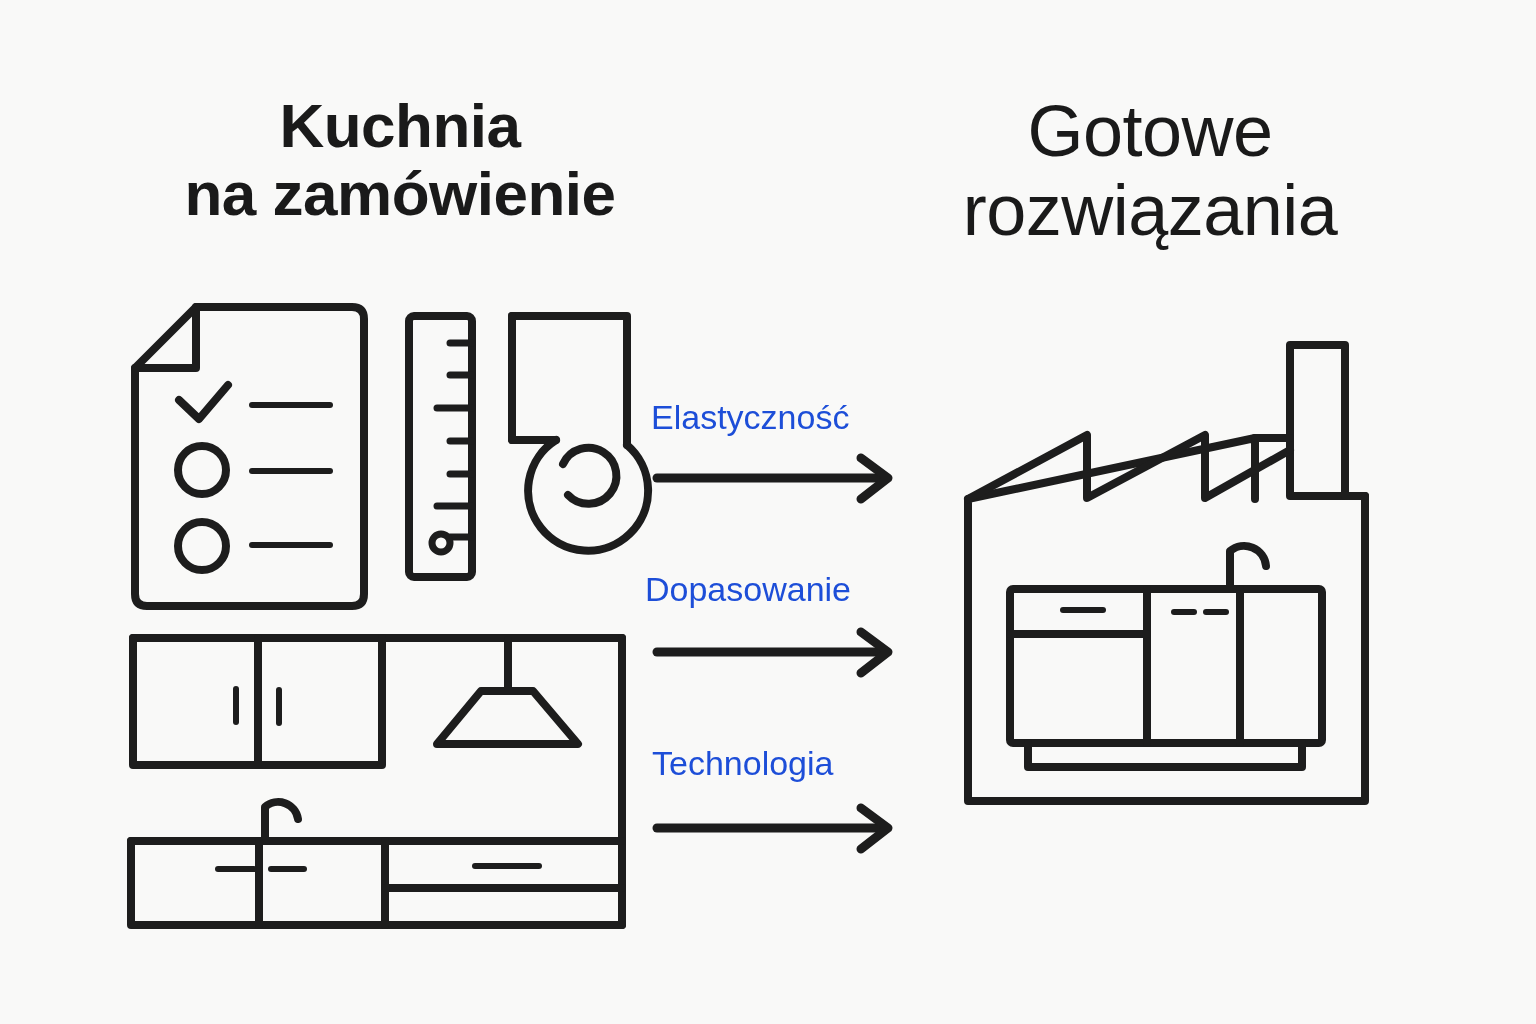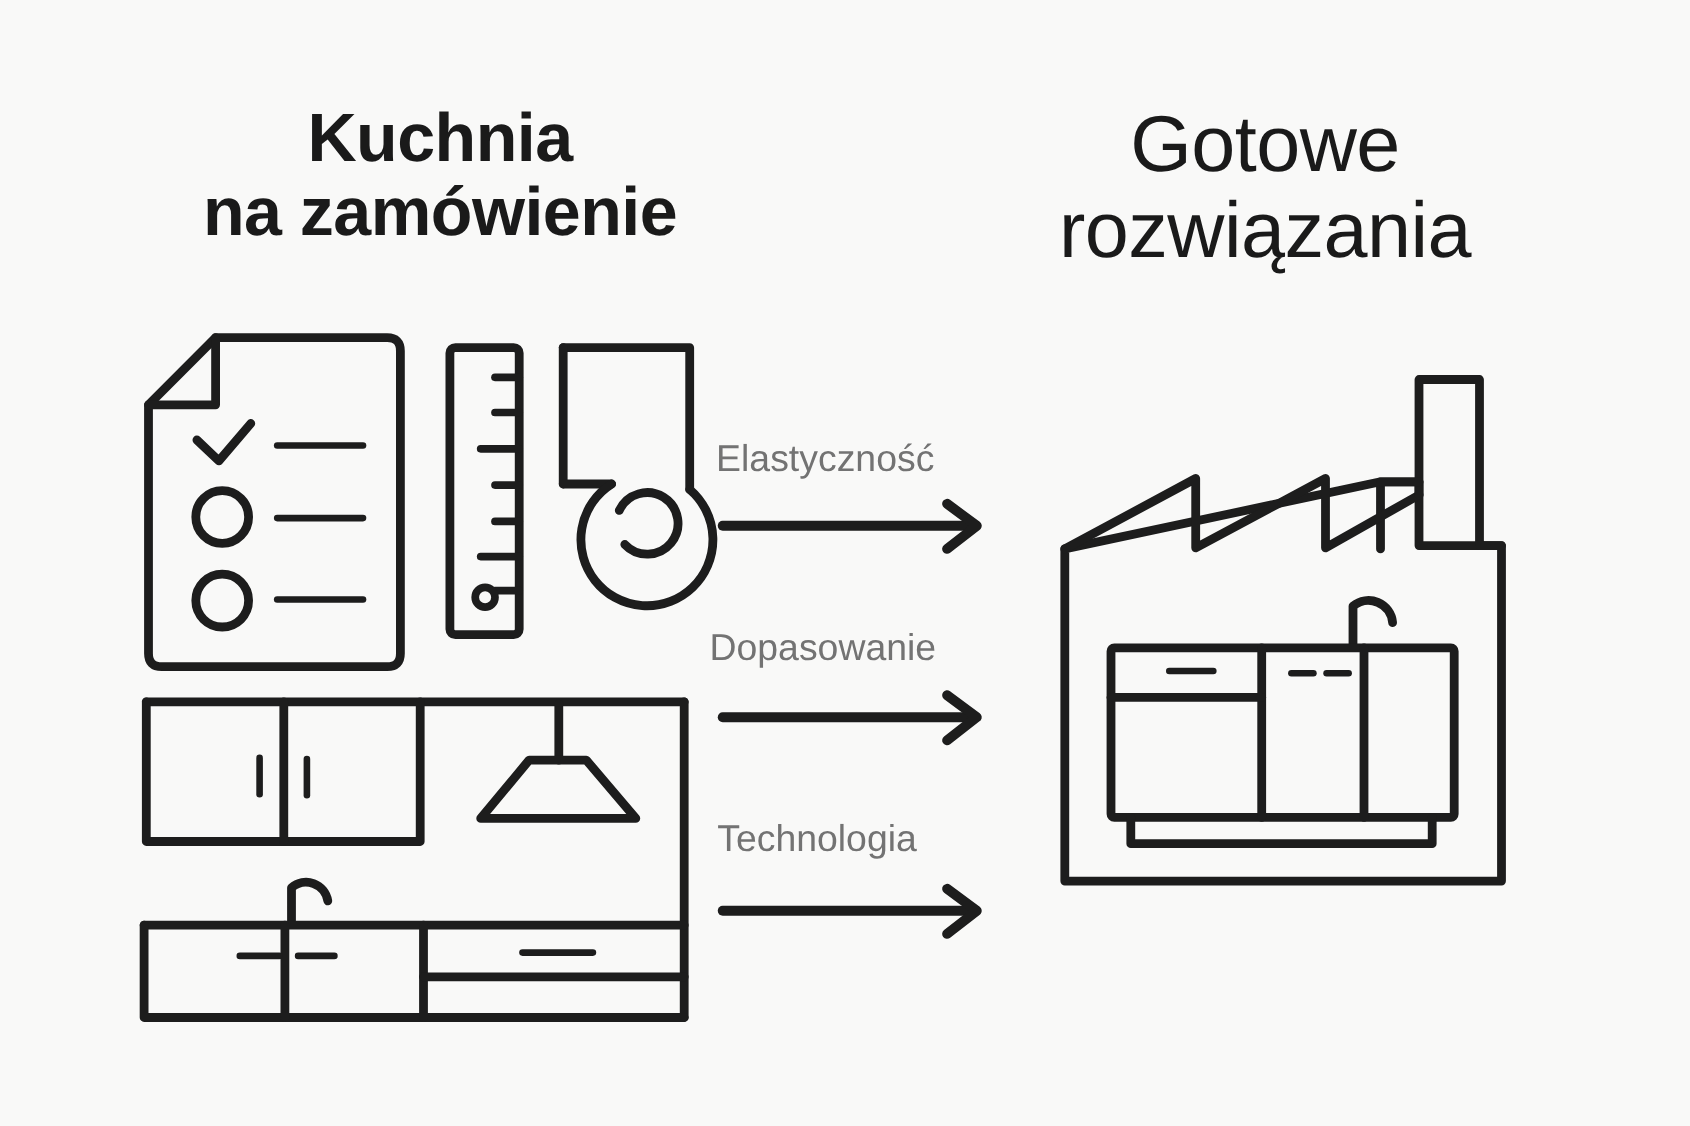--- a/index.html
+++ b/index.html
@@ -41,21 +41,21 @@
     top: 92px;
     width: 580px;
     font-size: 72px;
     font-weight: 500;
     text-align: center;
   }
   .arrow-label {
     position: absolute;
     font-size: 34px;
     font-weight: 400;
-    color: #737373;
+    color: #1d4ed8;
     white-space: nowrap;
   }
   #label-0 { left: 651px; top: 398px; }
   #label-1 { left: 645px; top: 570px; }
   #label-2 { left: 652px; top: 744px; }
   svg.art {
     position: absolute;
     left: 0;
     top: 0;
     width: 1536px;

